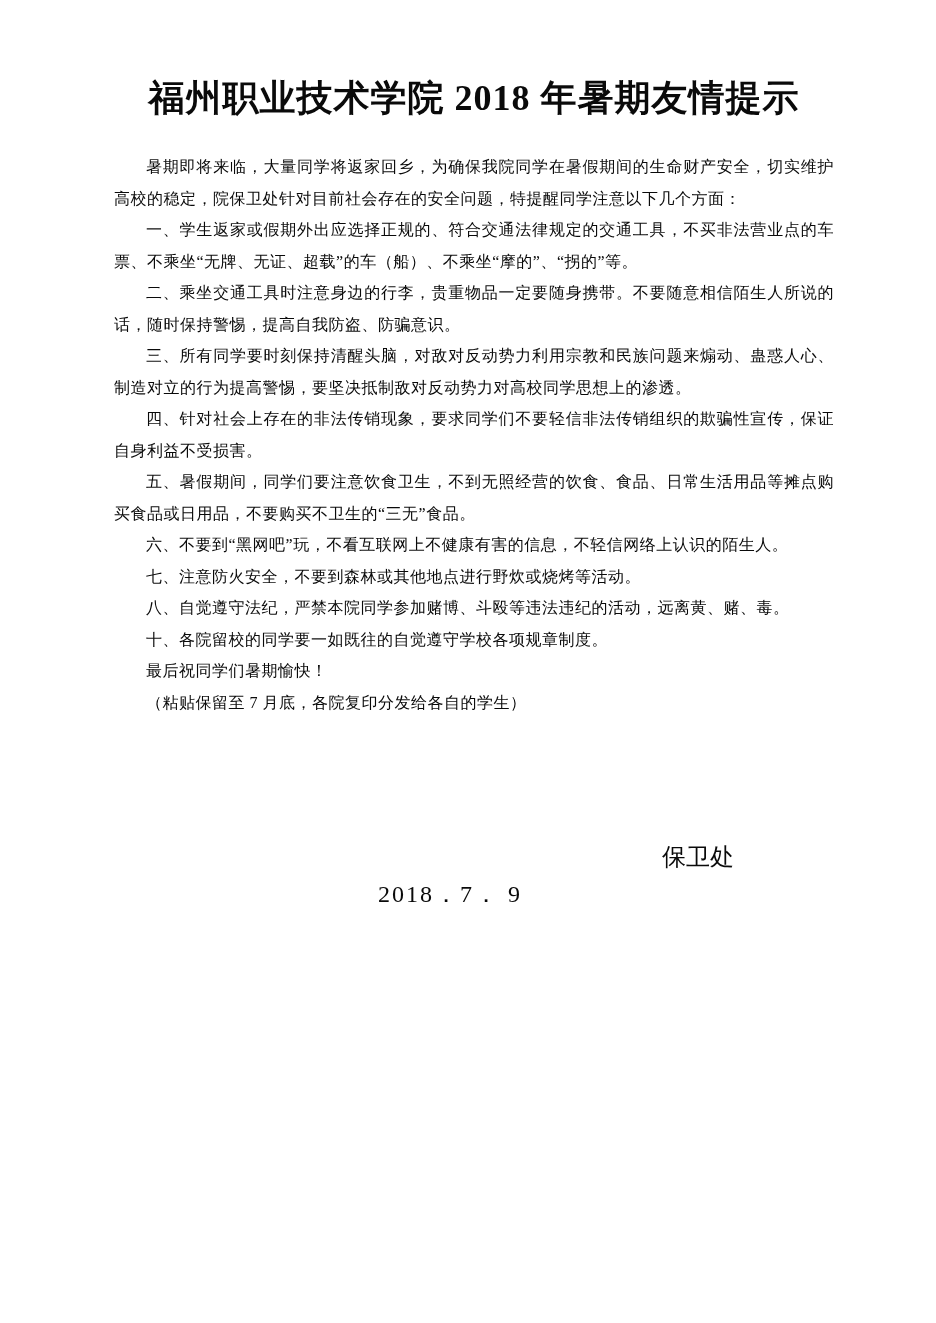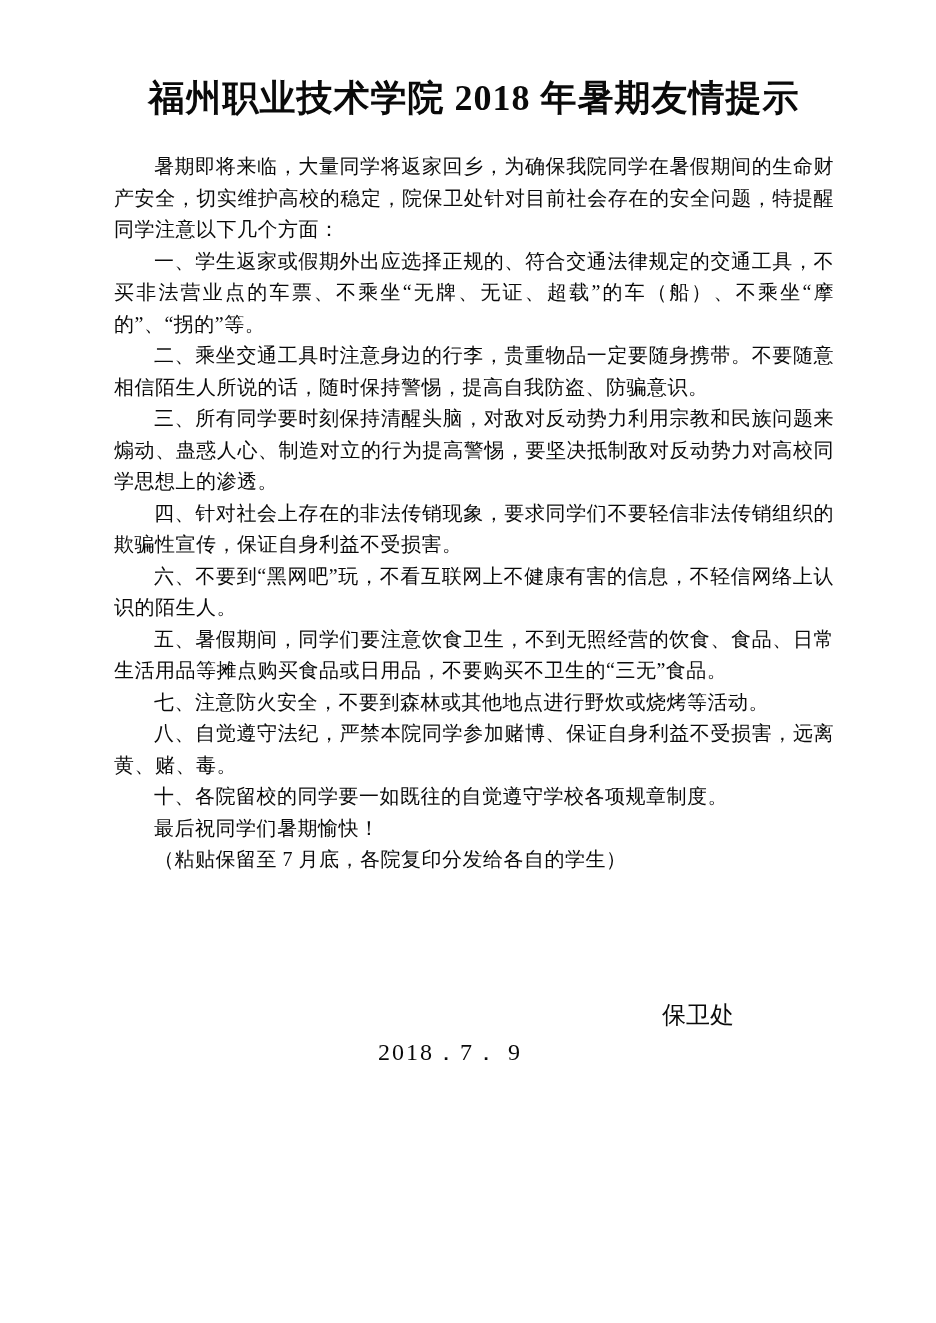--- a/index.html
+++ b/index.html
@@ -21,21 +21,21 @@
   }
   .title {
     font-size: 36px;
     font-weight: bold;
     text-align: center;
     margin: 14px 0 30px 0;
     letter-spacing: 1px;
     line-height: 1.25;
   }
   .para {
-    font-size: 20px;
+    font-size: 16px;
     line-height: 31.5px;
     margin: 0;
     text-align: justify;
     text-justify: inter-ideograph;
     letter-spacing: 0.5px;
   }
   .indent {
     text-indent: 2em;
   }
   .signature-block {
@@ -66,27 +66,27 @@
   <p class="para indent">暑期即将来临，大量同学将返家回乡，为确保我院同学在暑假期间的生命财产安全，切实维护高校的稳定，院保卫处针对目前社会存在的安全问题，特提醒同学注意以下几个方面：</p>
 
   <p class="para indent">一、学生返家或假期外出应选择正规的、符合交通法律规定的交通工具，不买非法营业点的车票、不乘坐“无牌、无证、超载”的车（船）、不乘坐“摩的”、“拐的”等。</p>
 
   <p class="para indent">二、乘坐交通工具时注意身边的行李，贵重物品一定要随身携带。不要随意相信陌生人所说的话，随时保持警惕，提高自我防盗、防骗意识。</p>
 
   <p class="para indent">三、所有同学要时刻保持清醒头脑，对敌对反动势力利用宗教和民族问题来煽动、蛊惑人心、制造对立的行为提高警惕，要坚决抵制敌对反动势力对高校同学思想上的渗透。</p>
 
   <p class="para indent">四、针对社会上存在的非法传销现象，要求同学们不要轻信非法传销组织的欺骗性宣传，保证自身利益不受损害。</p>
 
+  <p class="para indent">五、暑假期间，同学们要注意饮食卫生，不到无照经营的饮食、食品、日常生活用品等摊点购买食品或日用品，不要购买不卫生的“三无”食品。</p>
+
   <p class="para indent">六、不要到“黑网吧”玩，不看互联网上不健康有害的信息，不轻信网络上认识的陌生人。</p>
-
-  <p class="para indent">五、暑假期间，同学们要注意饮食卫生，不到无照经营的饮食、食品、日常生活用品等摊点购买食品或日用品，不要购买不卫生的“三无”食品。</p>
 
   <p class="para indent">七、注意防火安全，不要到森林或其他地点进行野炊或烧烤等活动。</p>
 
-  <p class="para indent">八、自觉遵守法纪，严禁本院同学参加赌博、保证自身利益不受损害，远离黄、赌、毒。</p>
+  <p class="para indent">八、自觉遵守法纪，严禁本院同学参加赌博、斗殴等违法违纪的活动，远离黄、赌、毒。</p>
 
 
   <p class="para indent">十、各院留校的同学要一如既往的自觉遵守学校各项规章制度。</p>
 
   <p class="para indent">最后祝同学们暑期愉快！</p>
 
   <p class="para indent">（粘贴保留至 7 月底，各院复印分发给各自的学生）</p>
 
   <div class="signature-block">
     <div class="sig-dept">保卫处</div>

